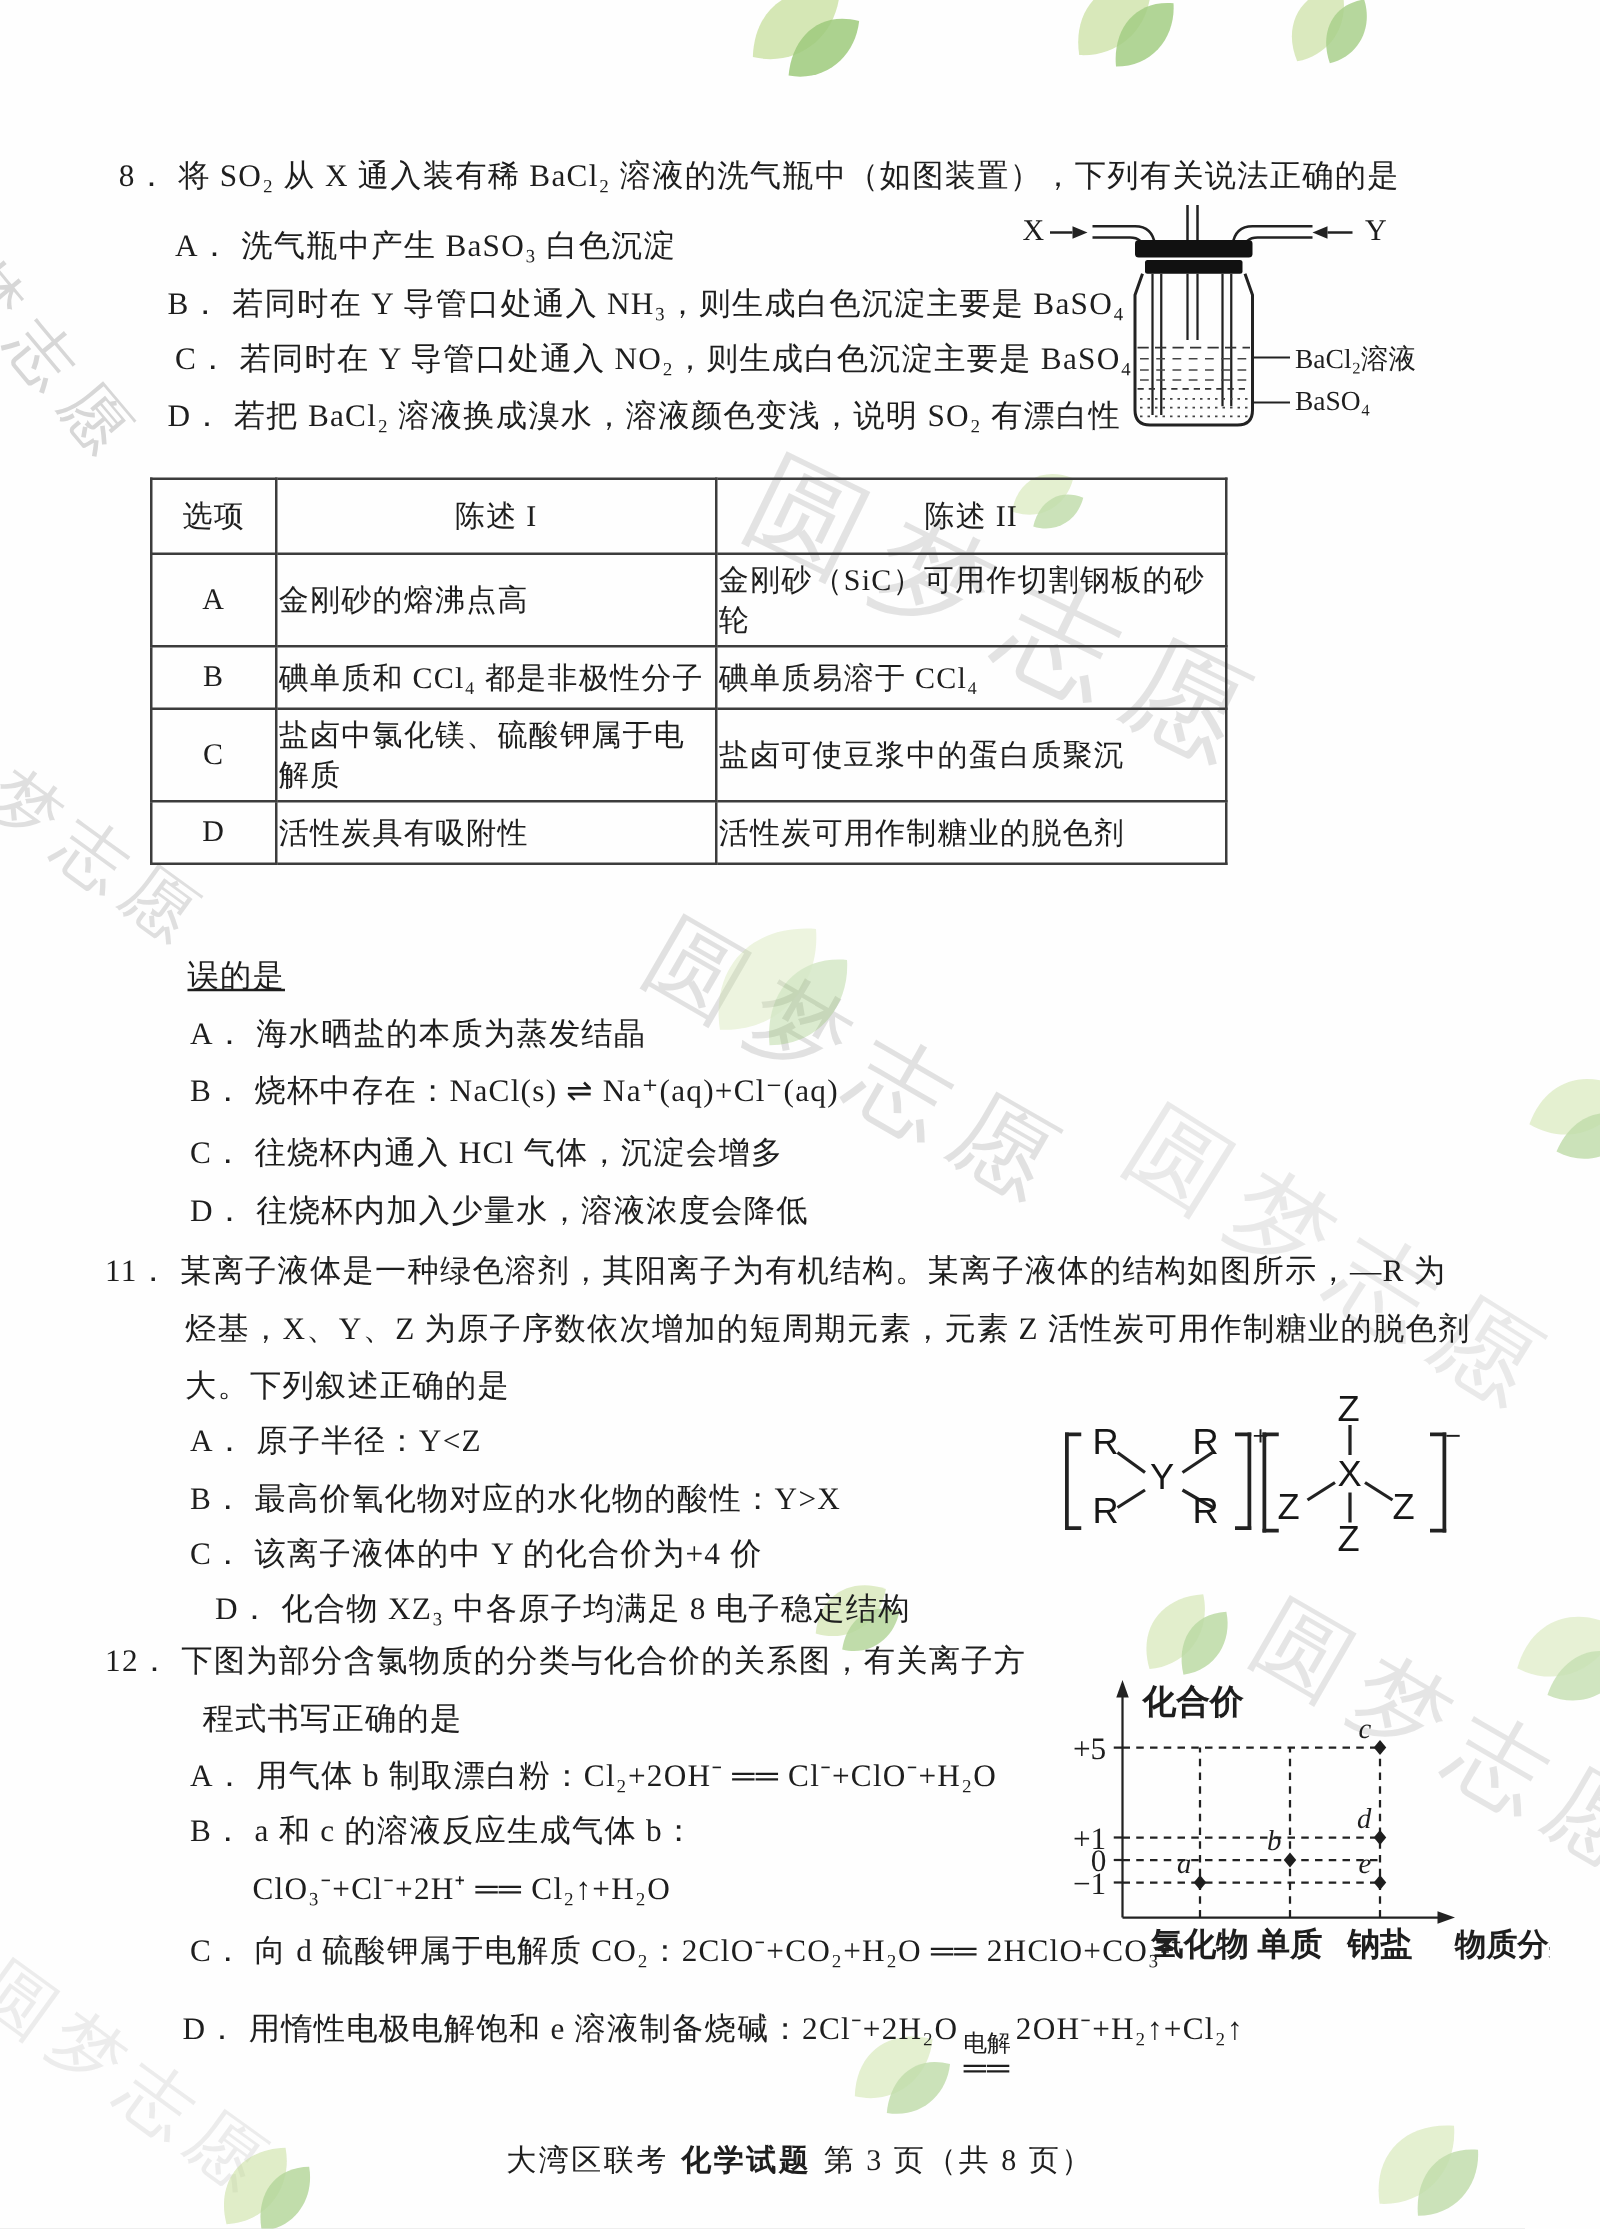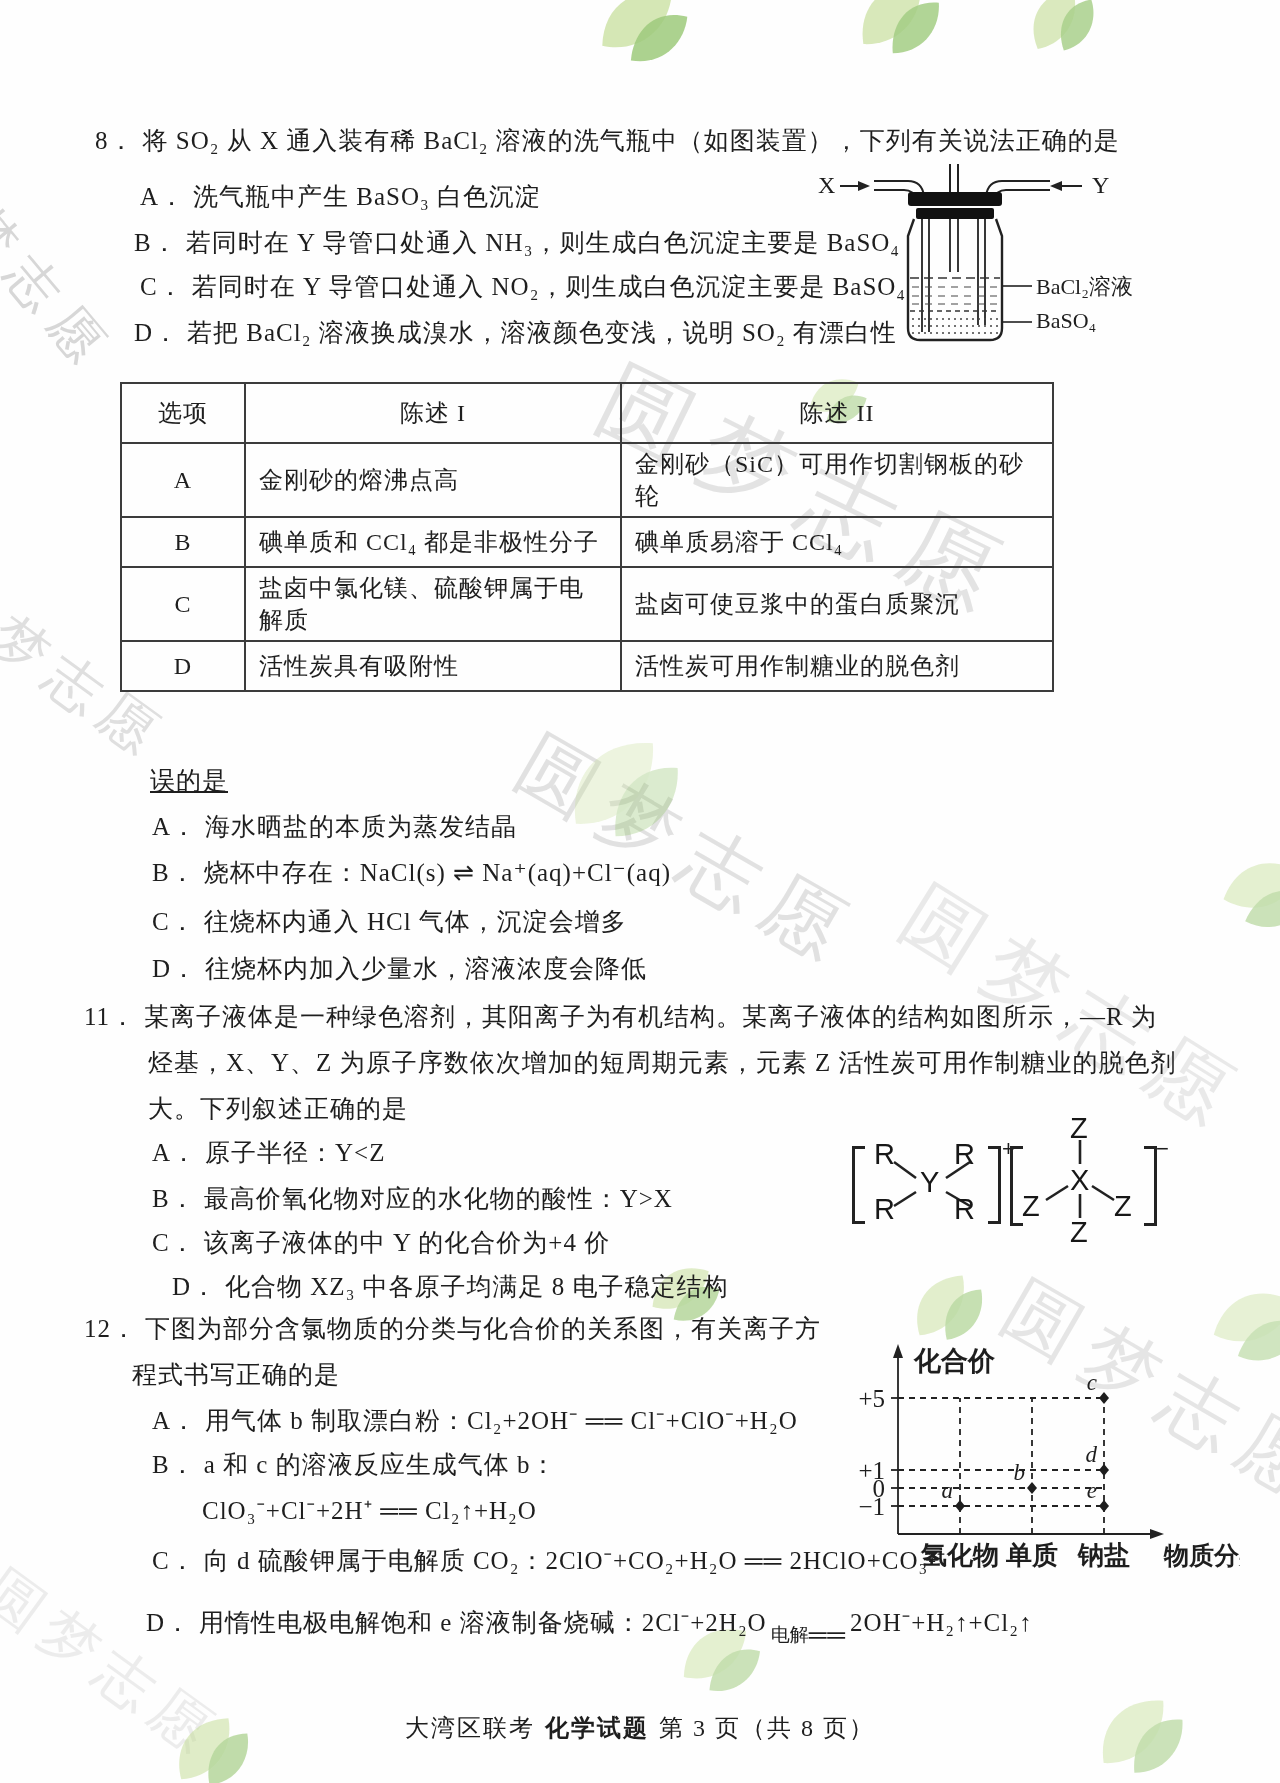--- a/index.html
+++ b/index.html
@@ -5,34 +5,34 @@
   html,body{margin:0;padding:0;background:#d8d8d8;}
   .page{position:relative;width:1280px;height:1783px;background:#fefefe;overflow:hidden;
         font-family:"Liberation Serif",serif;color:#1e1e1e;}
   .line{position:absolute;white-space:nowrap;font-size:25px;letter-spacing:1px;}
   .ol{margin-right:8px;}
   .wm{position:absolute;color:#9a9a9a;font-family:"Liberation Sans",sans-serif;
       white-space:nowrap;pointer-events:none;transform-origin:left top;}
   .leaf{position:absolute;pointer-events:none;}
   table.q9t{position:absolute;left:120px;top:382px;border-collapse:collapse;table-layout:fixed;}
   table.q9t th,table.q9t td{border:2px solid #3c3c3c;font-weight:normal;font-size:24px;
-      padding:4px 13px;letter-spacing:1px;}
+      padding:4px 1px;letter-spacing:1px;}
   td.copt,th.copt{text-align:center;width:96px;}
   th.cs1,td.cs1{width:348px;}
   th.cs2,td.cs2{width:404px;}
   table.q9t th{height:50px;text-align:center;}
   table.q9t td{height:40px;}
   .figlabel{position:absolute;font-size:22px;white-space:nowrap;}
   .struct{position:absolute;}
   .atom{position:absolute;font-size:29px;font-family:"Liberation Sans",sans-serif;color:#171717;}
   .bracket{position:absolute;width:10px;border:3px solid #222;}
   .bracket.bl{border-right:none;}
   .bracket.br{border-left:none;}
   .charge{position:absolute;font-size:22px;font-family:"Liberation Sans",sans-serif;}
-  .cond{display:inline-flex;flex-direction:row;align-items:center;vertical-align:-10px;margin:16px 4px;}
+  .cond{display:inline-flex;flex-direction:column;align-items:center;vertical-align:-10px;margin:16px 4px;}
   .cond-top{font-size:19px;line-height:19px;letter-spacing:0;}
   .cond-bot{font-size:25px;line-height:20px;}
   .footer{position:absolute;left:0;right:0;top:1712px;text-align:center;font-size:24px;letter-spacing:2px;}
   .footer b{font-weight:bold;margin:0 10px;}
   svg{display:block;}
 </style>
 </head>
 <body>
 
 <div class="page">
@@ -246,21 +246,21 @@
     <span class="bracket bl" style="left:6px;top:34px;height:74px;"></span>
     <span class="atom" style="left:18px;top:78px;">Z</span>
     <span class="atom" style="left:66px;top:52px;">X</span>
     <span class="atom" style="left:110px;top:78px;">Z</span>
     <span class="atom" style="left:66px;top:104px;">Z</span>
     <span class="bracket br" style="left:140px;top:34px;height:74px;"></span>
     <span class="charge" style="left:152px;top:24px;">−</span>
   </div>
 
   <div class="line" style="left:84px;top:1312px;"><span class="ol">12．</span><span>下图为部分含氯物质的分类与化合价的关系图，有关离子方</span></div>
-  <div class="line" style="left:132px;top:1358px;"><span>程式书写正确的是</span></div>
+  <div class="line" style="left:162px;top:1358px;"><span>程式书写正确的是</span></div>
   <div class="line" style="left:152px;top:1402px;"><span class="ol">A．</span><span>用气体 b 制取漂白粉：Cl₂+2OH⁻ ══ Cl⁻+ClO⁻+H₂O</span></div>
   <div class="line" style="left:152px;top:1448px;"><span class="ol">B．</span><span>a 和 c 的溶液反应生成气体 b：</span></div>
   <div class="line" style="left:202px;top:1492px;"><span>ClO₃⁻+Cl⁻+2H⁺ ══ Cl₂↑+H₂O</span></div>
   <div class="line" style="left:152px;top:1542px;"><span class="ol">C．</span><span>向 d 硫酸钾属于电解质 CO₂：2ClO⁻+CO₂+H₂O ══ 2HClO+CO₃²⁻</span></div>
   <div class="line" style="left:146px;top:1604px;"><span class="ol">D．</span><span>用惰性电极电解饱和 e 溶液制备烧碱：2Cl⁻+2H₂O</span><span class="cond">
         <span class="cond-top">电解</span>
         <span class="cond-bot">══</span>
       </span><span>2OH⁻+H₂↑+Cl₂↑</span></div>
 
   <div id="q12-chart" style="position:absolute;left:820px;top:1338px;width:420px;height:250px;">

